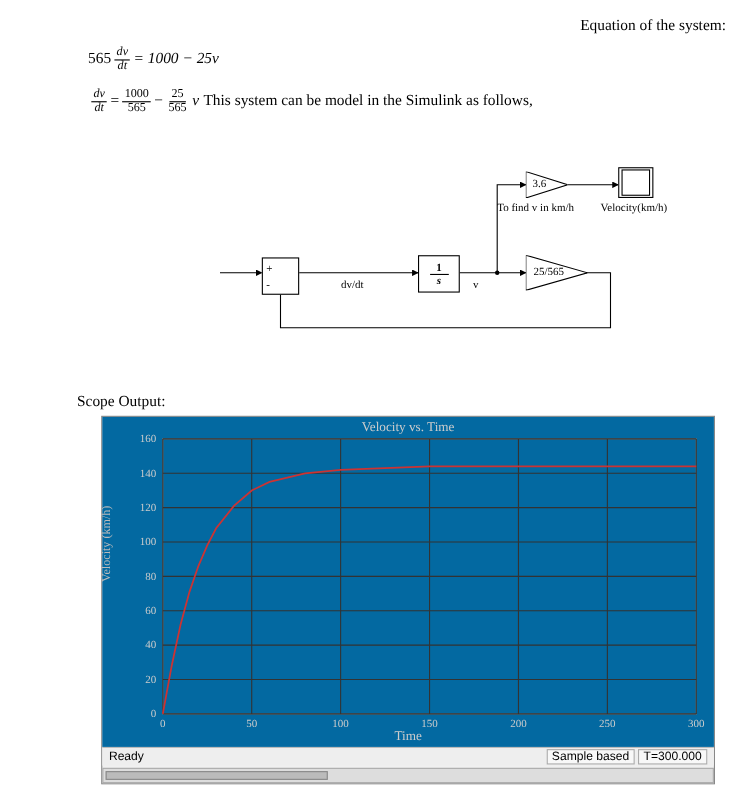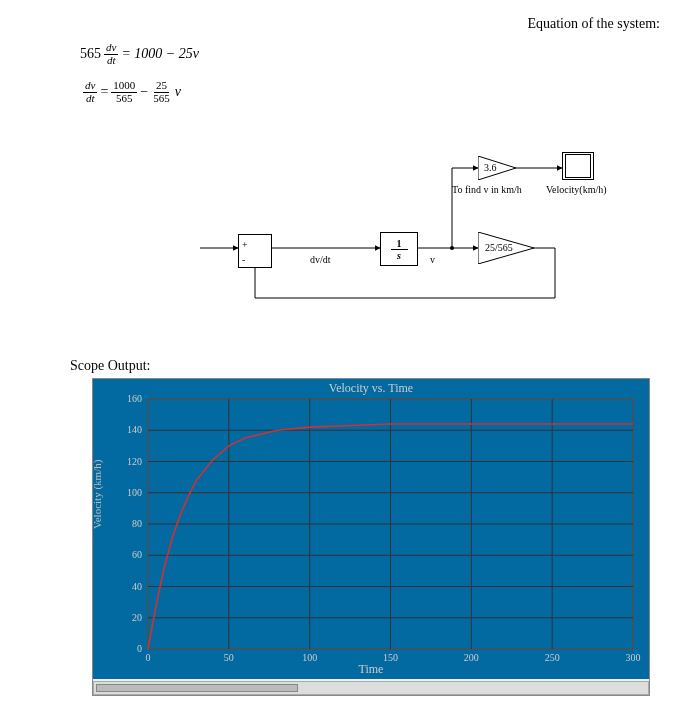--- a/index.html
+++ b/index.html
@@ -57,20 +57,21 @@
   <span class="frac">
     <span class="num">1000</span>
     <span class="den">565</span>
   </span>
   <span>−</span>
   <span class="frac">
     <span class="num">25</span>
     <span class="den">565</span>
   </span>
   <span class="it">v</span>
+  <span class="followtext">This system can be model in the Simulink as follows,</span>
 </div>
 
 <div class="diagram-wrap">
   <svg class="wires" viewBox="0 0 560 200">
     <defs>
       <marker id="ah" viewBox="0 0 10 10" refX="9" refY="5" markerWidth="6" markerHeight="6" orient="auto">
         <path d="M0,0 L10,5 L0,10 z" fill="#000"></path>
       </marker>
     </defs>
 
@@ -160,14 +161,21 @@
         <text x="297.5" y="282" fill="#ccc" font-size="10" text-anchor="middle">150</text>
         <line x1="378.3333333333333" y1="20" x2="378.3333333333333" y2="270" stroke="#333"></line>
         <text x="378.3333333333333" y="282" fill="#ccc" font-size="10" text-anchor="middle">200</text>
         <line x1="459.1666666666667" y1="20" x2="459.1666666666667" y2="270" stroke="#333"></line>
         <text x="459.1666666666667" y="282" fill="#ccc" font-size="10" text-anchor="middle">250</text>
         <line x1="540" y1="20" x2="540" y2="270" stroke="#333"></line>
         <text x="540" y="282" fill="#ccc" font-size="10" text-anchor="middle">300</text>
         <path d="M55,270L63.083333333333336,226.25L71.16666666666667,188.75L79.25,159.0625L87.33333333333334,135.625L95.41666666666666,116.875L103.5,101.25L119.66666666666667,80.9375L135.83333333333331,66.875L152,59.0625L184.33333333333334,51.25L216.66666666666666,48.125L297.5,45L378.3333333333333,45L459.1666666666667,45L540,45" fill="none" stroke="#cc3333" stroke-width="1.6"></path>
       </svg>
   </div>
+  <div class="scope-status">
+    <span>Ready</span>
+    <span>
+      <span class="rbox">Sample based</span>
+      <span class="rbox">T=300.000</span>
+    </span>
+  </div>
   <div class="scrollbar"></div>
 </div>
 
 </body></html>

